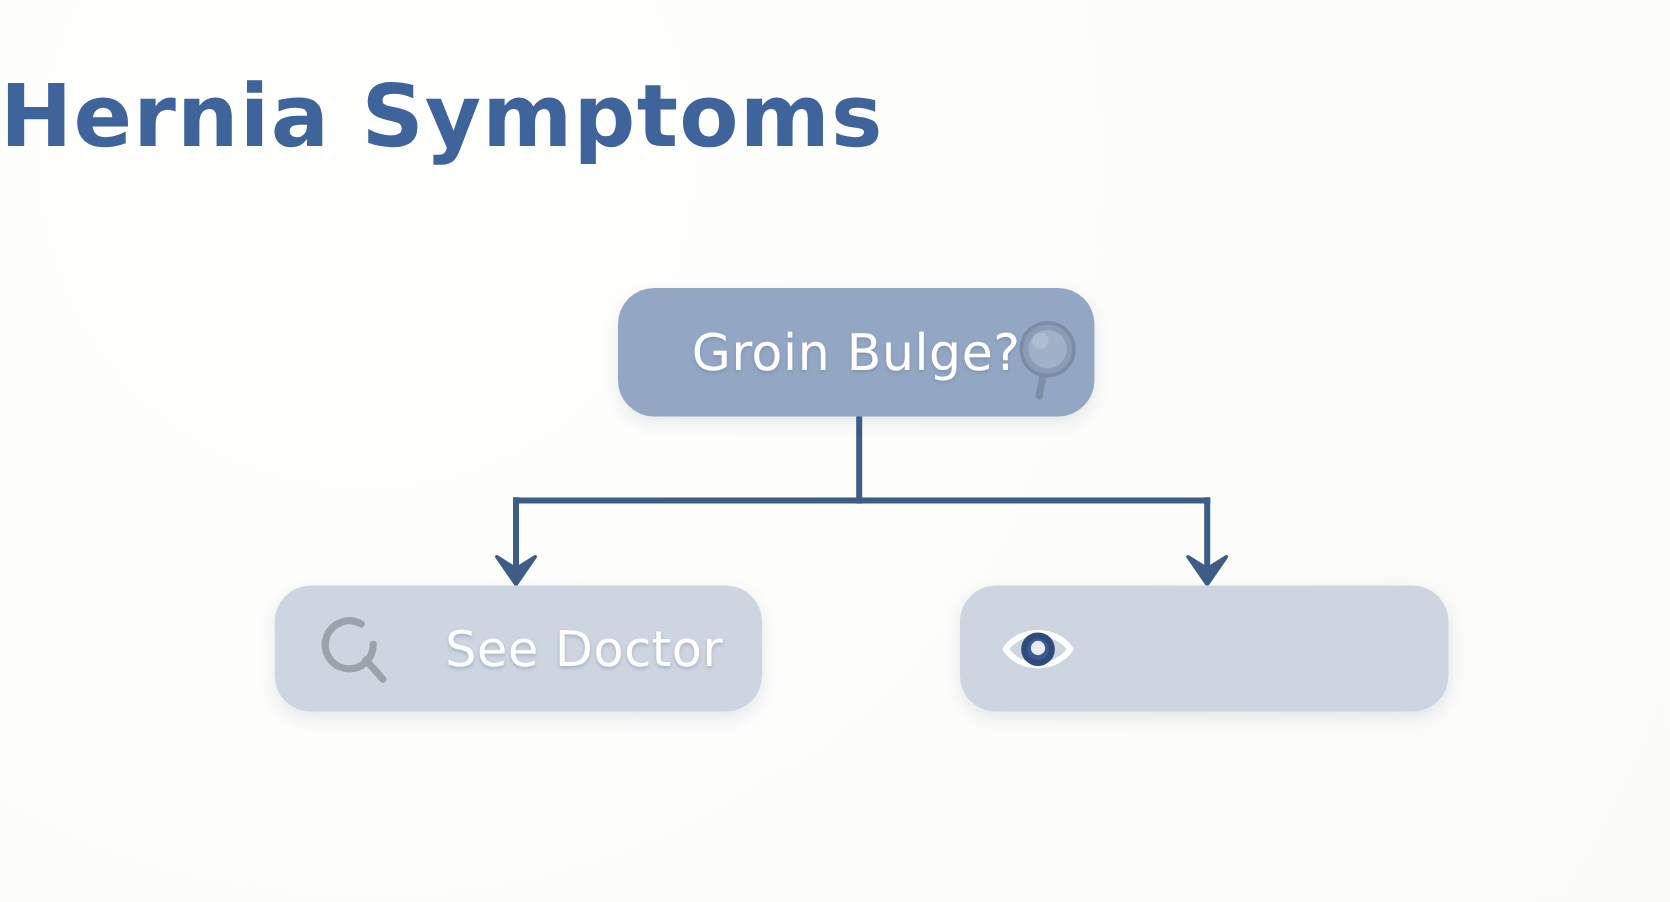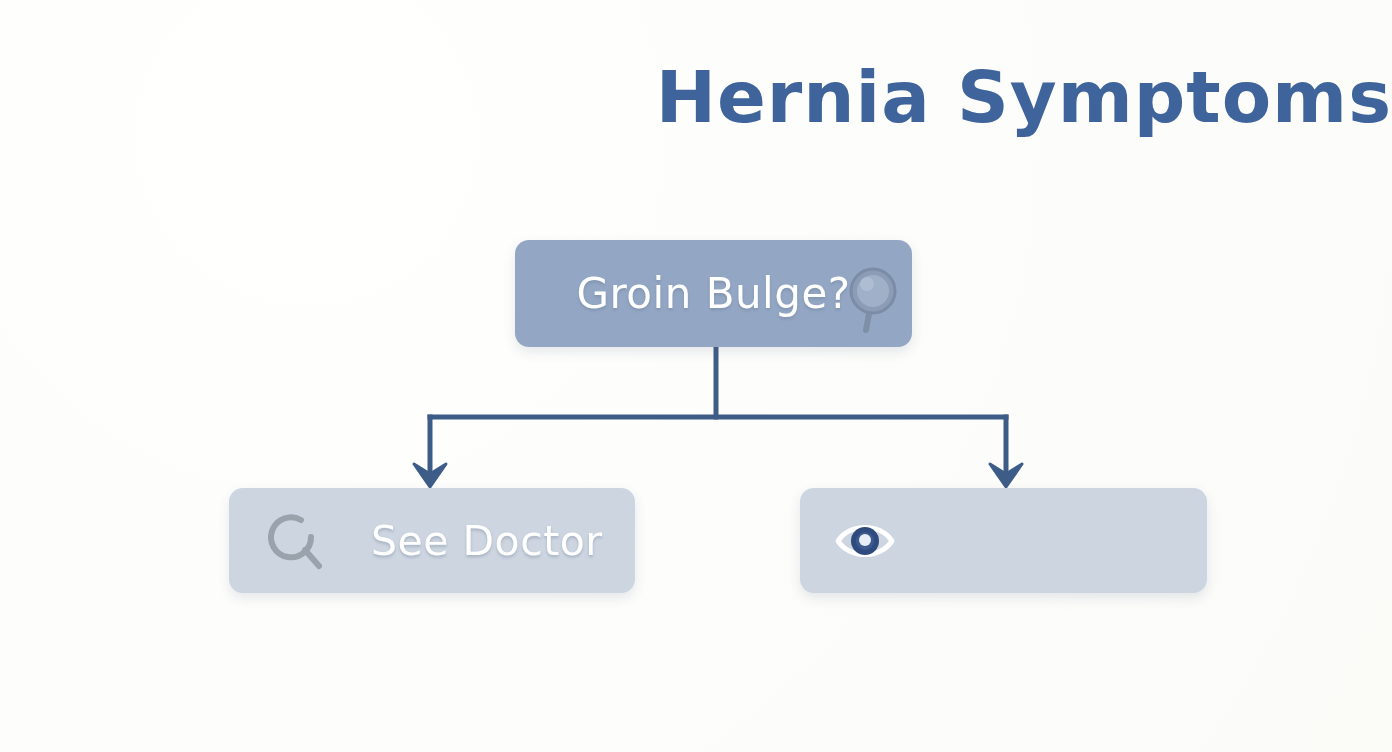--- a/index.html
+++ b/index.html
@@ -21,21 +21,21 @@
     background:
       radial-gradient(circle at 22% 18%, #fffffe 0%, #fcfcfa 60%, #fbfbf8 100%);
   }
 
   
   .page-title {
     position: absolute;
     left: 0;
     top: 58px;
     width: 1392px;
-    text-align: right;
+    text-align: left;
     font-size: 72px;
     font-weight: bold;
     letter-spacing: 1px;
     color: #3f639b;
     line-height: 1.1;
     font-family: "DejaVu Sans", sans-serif;
     white-space: nowrap;
   }
 
   
@@ -47,21 +47,21 @@
     height: 752px;
     pointer-events: none;
   }
 
   
   .node {
     position: absolute;
     display: flex;
     align-items: center;
     box-sizing: border-box;
-    border-radius: 14px;
+    border-radius: 30px;
     box-shadow: 0 5px 12px rgba(80, 100, 130, 0.14);
   }
 
   .node-root {
     left: 515px;
     top: 240px;
     width: 397px;
     height: 107px;
     background: #93a7c4;
     justify-content: center;

